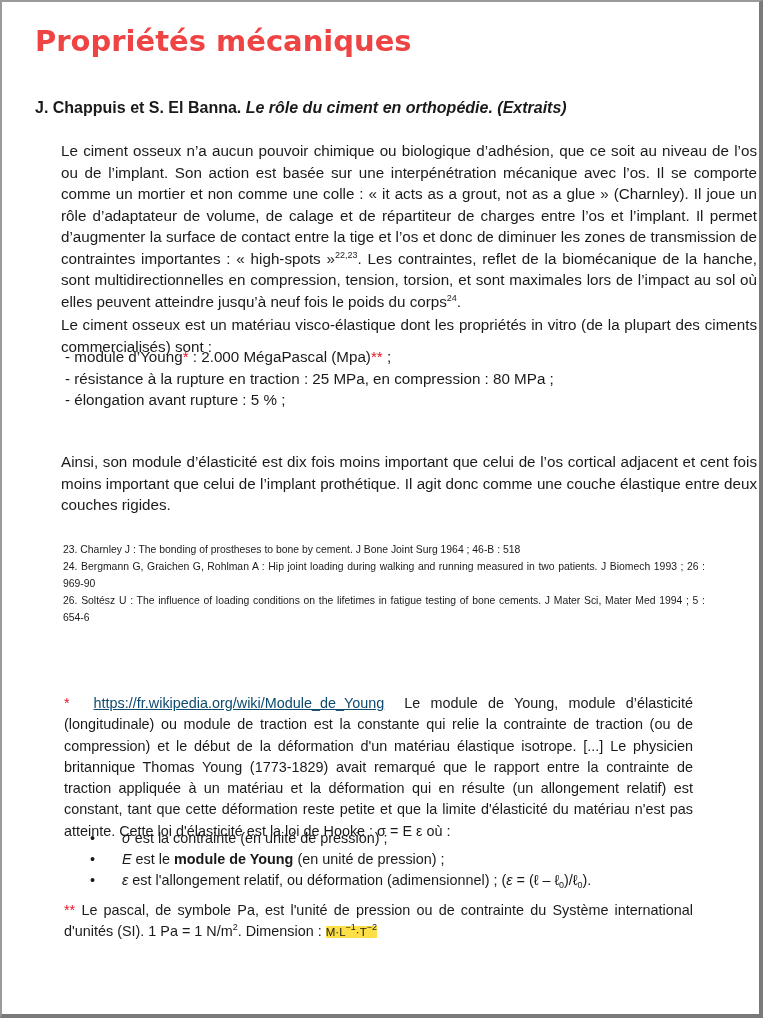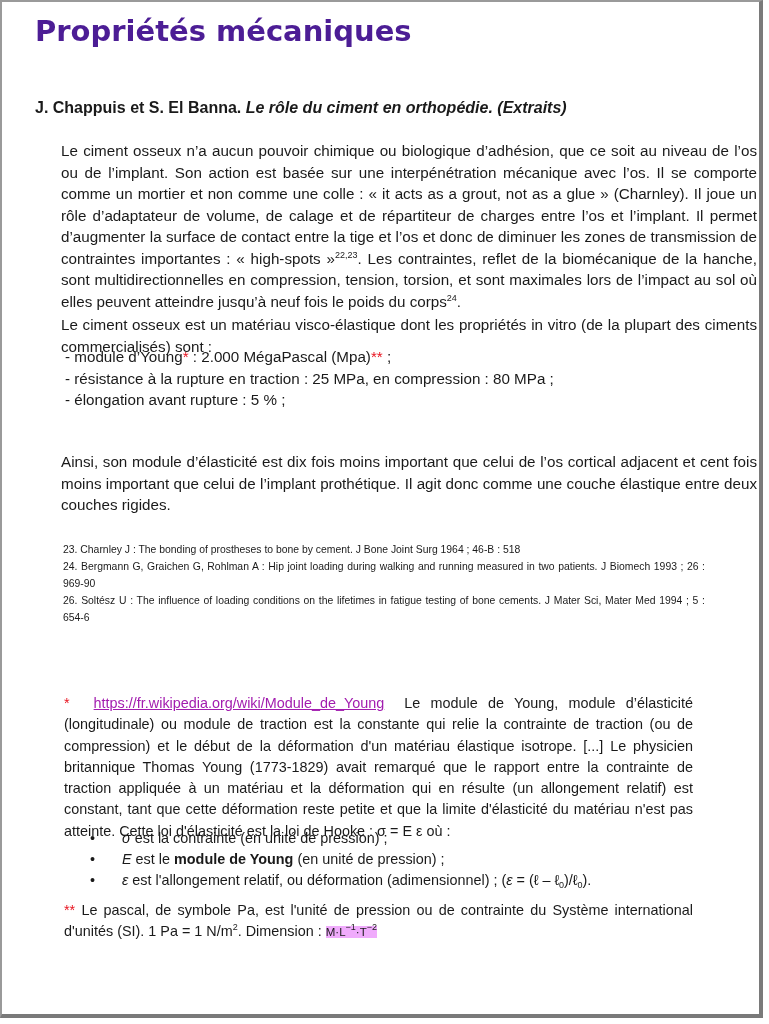--- a/index.html
+++ b/index.html
@@ -24,25 +24,25 @@
       border-right: 4px solid #7a7a7a;
       border-bottom: 4px solid #7a7a7a;
       background: #ffffff;
       box-sizing: border-box;
       font-family: "Liberation Sans", "DejaVu Sans", sans-serif;
       color: #1a1a1a;
     }
     .title {
       position: absolute;
       left: 33px;
-      top: 12px;
+      top: 22px;
       margin: 0;
       font-size: 29px;
       font-weight: bold;
-      color: #4c1d95;
+      color: #ef4444;
       letter-spacing: 0px;
       font-family: "DejaVu Sans", "Liberation Sans", sans-serif;
     }
     .source {
       position: absolute;
       left: 33px;
       top: 97px;
       font-size: 16px;
       font-weight: bold;
     }
@@ -94,21 +94,21 @@
       width: 629px;
       font-size: 14.4px;
       line-height: 21.3px;
       text-align: justify;
       margin: 0;
     }
     .n1 { top: 691px; }
     .n2 { top: 898px; }
     .n3 { top: 950px; }
     .note a {
-      color: #a21caf;
+      color: #0c4a6e;
       text-decoration: underline;
       margin-left: 24px;
       margin-right: 20px;
     }
     .bullets {
       position: absolute;
       left: 88px;
       top: 826px;
       margin: 0;
       padding: 0;
@@ -117,21 +117,21 @@
       line-height: 21.2px;
     }
     .bullets li { position: relative; padding-left: 32px; }
     .bullets li .dot {
       position: absolute;
       left: 0;
       top: 0;
     }
     .it { font-style: italic; }
     .b { font-weight: bold; }
-    .dim { background: #f0abfc; font-size: 11.5px; }
+    .dim { background: #fde047; font-size: 11.5px; }
   </style>
 </head>
 <body>
 
 <div class="page">
 
   <h1 class="title">Propriétés mécaniques</h1>
 
   <div class="source">
     <span>J. Chappuis et S. El Banna.</span><span class="src-italic"> Le rôle du ciment en orthopédie. (Extraits)</span>

